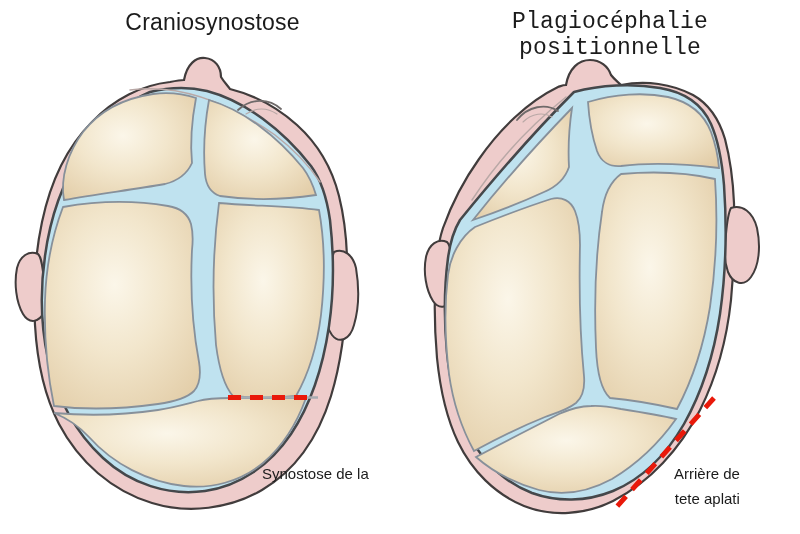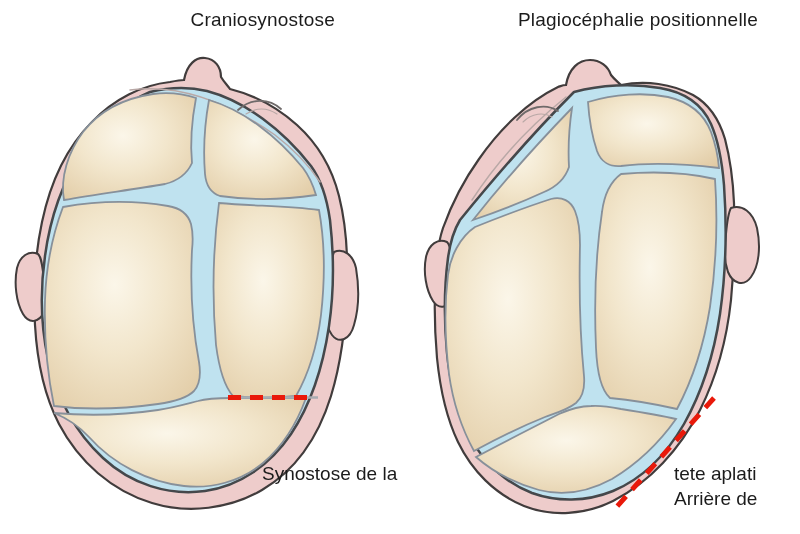--- a/index.html
+++ b/index.html
@@ -18,24 +18,24 @@
   .fold-dark    { fill:none; stroke:var(--fold-dark); stroke-width:1.8; stroke-linecap:round; }
   .fold-light   { fill:none; stroke:var(--crease); stroke-width:1.1; stroke-linecap:round; }
   .fused-gray   { stroke:var(--fused-gray); stroke-width:2.5; fill:none; }
   .marker-red   { stroke:var(--marker-red); stroke-width:5; fill:none; stroke-dasharray:13 9; }
 
   .stopA { stop-color:var(--bone-light); }
   .stopB { stop-color:var(--bone-mid); }
   .stopC { stop-color:var(--bone-edge); }
 
   .label { position:absolute; color:var(--text); }
-  .title { font-size:19px; text-align:right; letter-spacing:0.2px; }
+  .title { font-size:23px; text-align:center; letter-spacing:0.2px; }
   #title-left  { left:90px;  top:9px;  width:245px; }
-  #title-right { left:462px; top:9px;  width:296px; }
-  .caption { font-size:19px; line-height:25px; }
+  #title-right { left:462px; top:9px;  width:296px;font-family:Liberation Mono, monospace; }
+  .caption { font-size:15px; line-height:25px;text-align:right; }
   #caption-left  { left:262px; top:461px; }
   #caption-right { left:674px; top:461px; }
 </style>
 </head>
 <body>
 
 <div class="stage">
 <svg width="800" height="534" viewBox="0 0 800 534">
   <defs>
     <radialGradient id="boneGrad" cx="45%" cy="40%" r="80%">
@@ -136,16 +136,16 @@
   </g>
 </svg>
 
 <div class="label title" id="title-left">Craniosynostose</div>
 <div class="label title" id="title-right">Plagiocéphalie positionnelle</div>
 
 <div class="label caption" id="caption-left">
   <div>Synostose de la</div>
 </div>
 <div class="label caption" id="caption-right">
+  <div>Arrière de</div>
   <div>tete aplati</div>
-  <div>Arrière de</div>
 </div>
 </div>
 
 </body></html>

